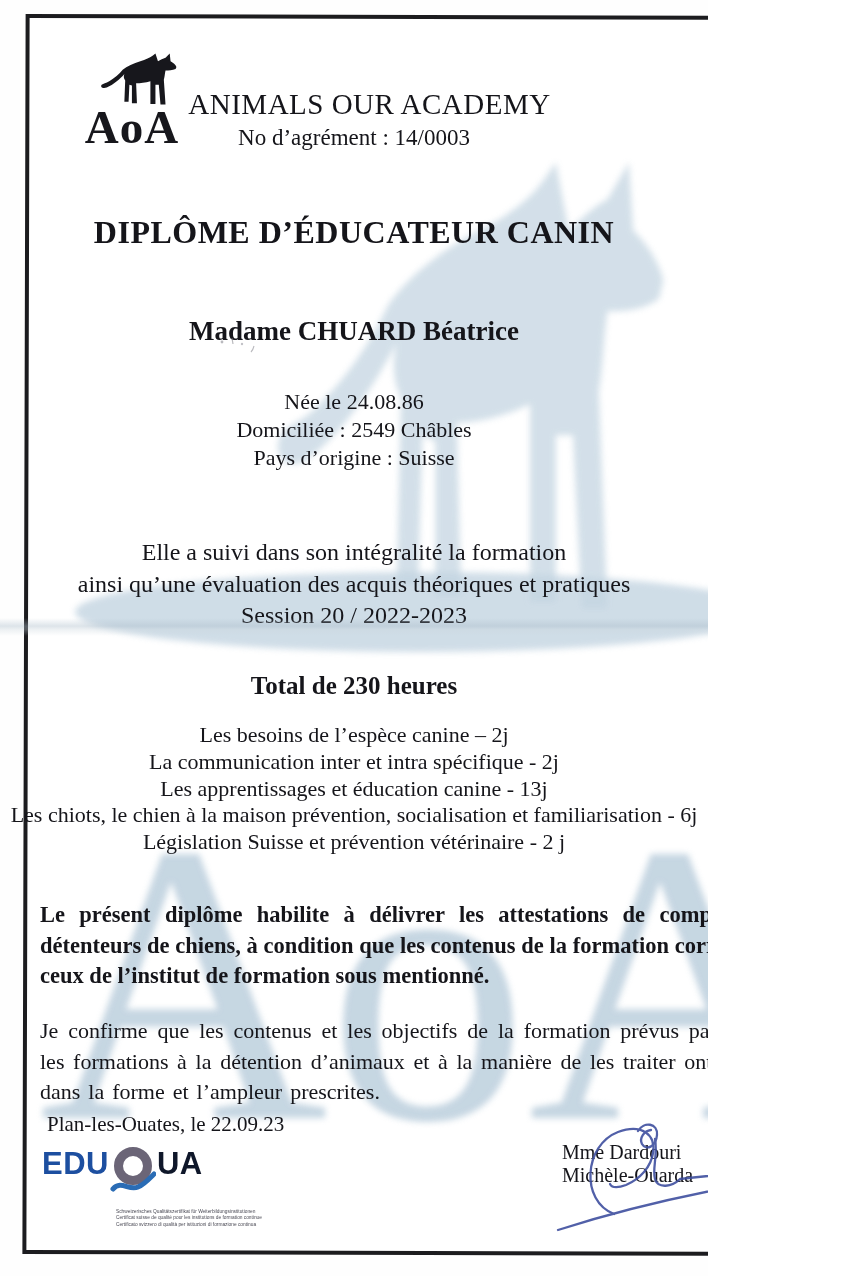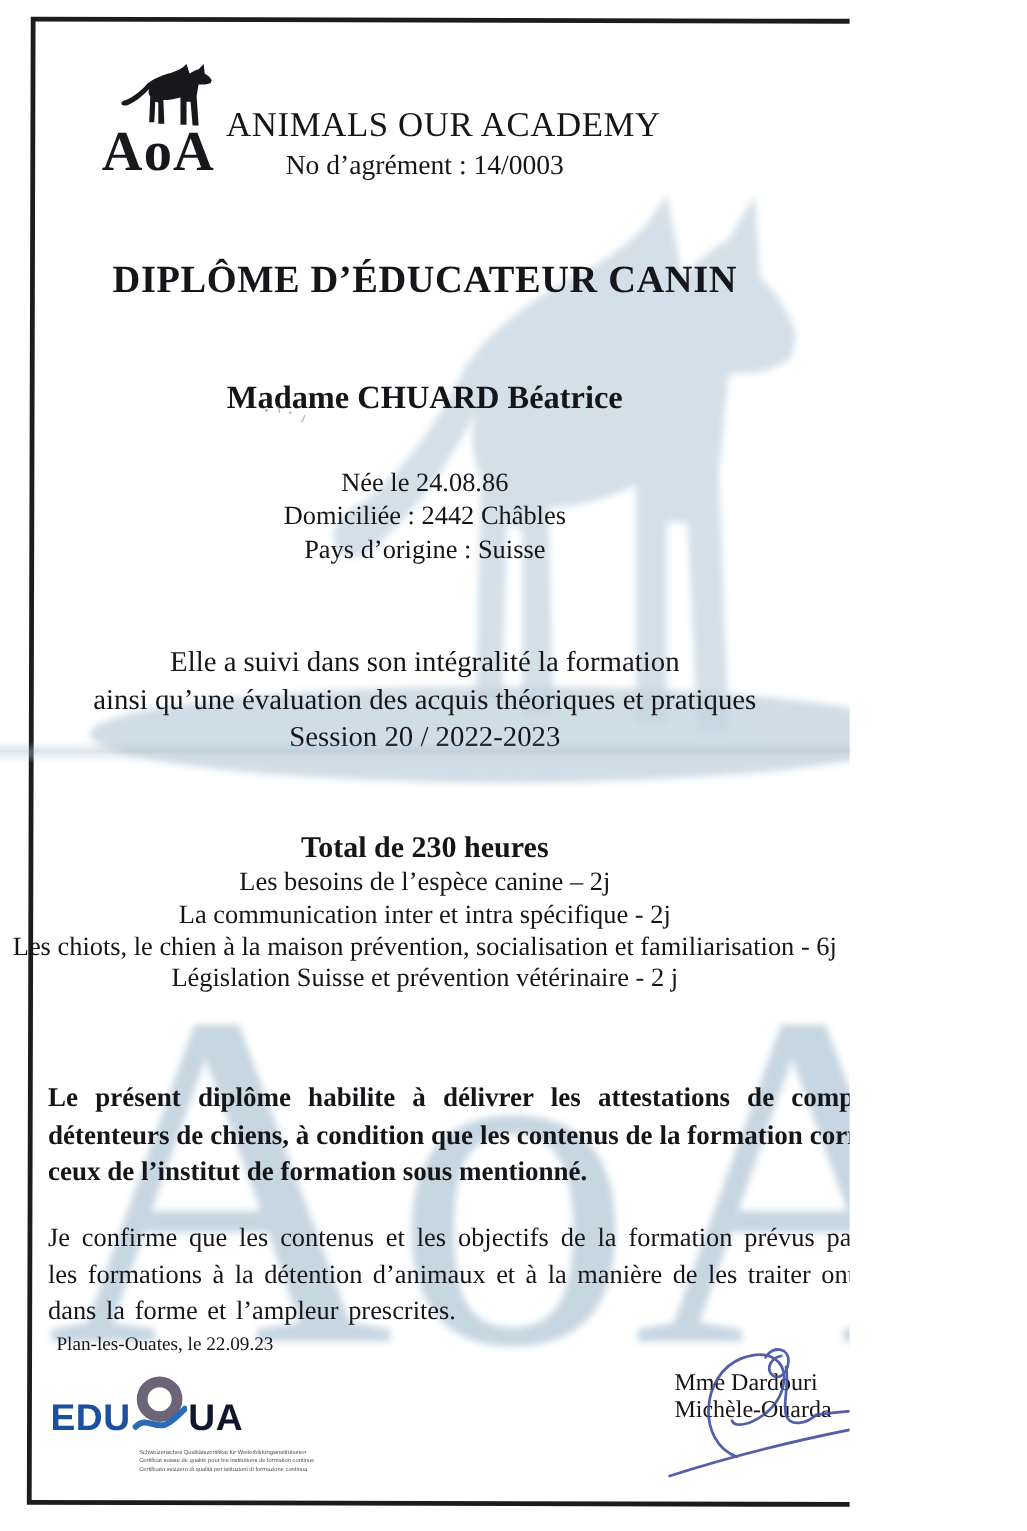--- a/index.html
+++ b/index.html
@@ -26,32 +26,32 @@
   .logo-block{left:76px;top:52px;width:112px;text-align:center;}
   .logo-dog{display:block;margin:0 0 0 24px;}
   .logo-text{font-size:47px;font-weight:700;letter-spacing:1px;line-height:.85;margin-top:-8px;color:#17171c;}
 
   .academy{top:88px;font-size:29px;letter-spacing:.5px;line-height:33px;padding-left:31px;}
   .agrement{top:124px;font-size:23px;line-height:28px;}
   .title{top:214px;font-size:32px;font-weight:700;letter-spacing:.5px;}
   .recipient{top:316px;font-size:27px;font-weight:700;}
   .details{top:388px;font-size:22px;line-height:28px;}
   .statement{top:537px;font-size:24px;line-height:31.5px;font-family:Liberation Serif, serif;}
-  .total{top:672px;font-size:25px;font-weight:700;margin-top:21px;}
+  .total{top:672px;font-size:25px;font-weight:700;}
   .modules{top:722px;font-size:22px;line-height:26.8px;}
 
   .para{left:40px;width:790px;font-size:22px;line-height:30.5px;text-align:justify;}
   .para.bold{top:900px;font-weight:700;font-size:22.5px;}
   .para.confirm{top:1016px;word-spacing:2.5px;}
 
-  .place-date{left:47px;top:1112px;font-size:16px;}
+  .place-date{left:47px;top:1112px;font-size:21px;}
   .signatory{left:562px;top:1110px;font-size:20px;margin-top:31px;}
 
   .eduqua{left:42px;top:1146px;width:280px;font-family:"Liberation Sans",sans-serif;}
-  .eduqua-row{display:flex;align-items:flex-end;}
+  .eduqua-row{display:flex;align-items:flex-start;}
   .eduqua-edu{font-size:31px;font-weight:800;color:#1d4fa0;letter-spacing:.5px;}
   .eduqua-ua{font-size:31px;font-weight:800;color:#0f172a;letter-spacing:.5px;}
   .eduqua-tagline{margin:8px 0 0 74px;font-size:6px;line-height:1.4;color:#4a4a55;
     transform:scale(.8);transform-origin:left top;white-space:nowrap;}
 
   .signature{left:552px;top:1118px;width:276px;height:128px;}
   .artifact{left:216px;top:334px;width:44px;height:22px;opacity:.6;}
 </style>
 </head>
 <body>
@@ -88,35 +88,36 @@
 
     <svg class="abs artifact" viewBox="0 0 44 22">
       <circle cx="6" cy="8" r="1.4" fill="#8b8b93"></circle>
       <path d="M16,4 l1,6" stroke="#8b8b93" stroke-width="1.2" fill="none"></path>
       <circle cx="26" cy="10" r="1.2" fill="#9a9aa2"></circle>
       <path d="M38,12 q-1,4 -3,6" stroke="#8b8b93" stroke-width="1.1" fill="none"></path>
     </svg>
 
     <div class="abs center details">
       <div>Née le 24.08.86</div>
-      <div>Domiciliée : 2442 Châbles</div>
+      <div>Domiciliée : 2549 Châbles</div>
       <div>Pays d’origine :  Suisse</div>
     </div>
 
     <div class="abs center statement">
       <div>Elle a suivi dans son intégralité la formation</div>
       <div>ainsi qu’une évaluation des acquis théoriques et pratiques</div>
       <div>Session 20 / 2022-2023</div>
     </div>
 
     <div class="abs center total">Total de 230 heures</div>
 
     <div class="abs center modules">
       <div>Les besoins de l’espèce canine – 2j</div>
       <div>La communication inter et intra spécifique - 2j</div>
+      <div>Les apprentissages et éducation canine - 13j</div>
       <div>Les chiots, le chien à la maison prévention, socialisation et familiarisation - 6j</div>
       <div>Législation Suisse et prévention vétérinaire - 2 j</div>
     </div>
 
     <div class="abs para bold">Le présent diplôme habilite à délivrer les attestations de compétences aux détenteurs de chiens, à condition que les contenus de la formation correspondent à ceux de l’institut de formation sous mentionné.</div>
     <div class="abs para confirm">Je confirme que les contenus et les objectifs de la formation prévus par l’OPAn sur les formations à la détention d’animaux et à la manière de les traiter ont été transmis dans la forme et l’ampleur prescrites.</div>
 
     <div class="abs place-date">Plan-les-Ouates, le 22.09.23</div>
     <div class="abs signatory">Mme Dardouri Michèle-Ouarda</div>
 

